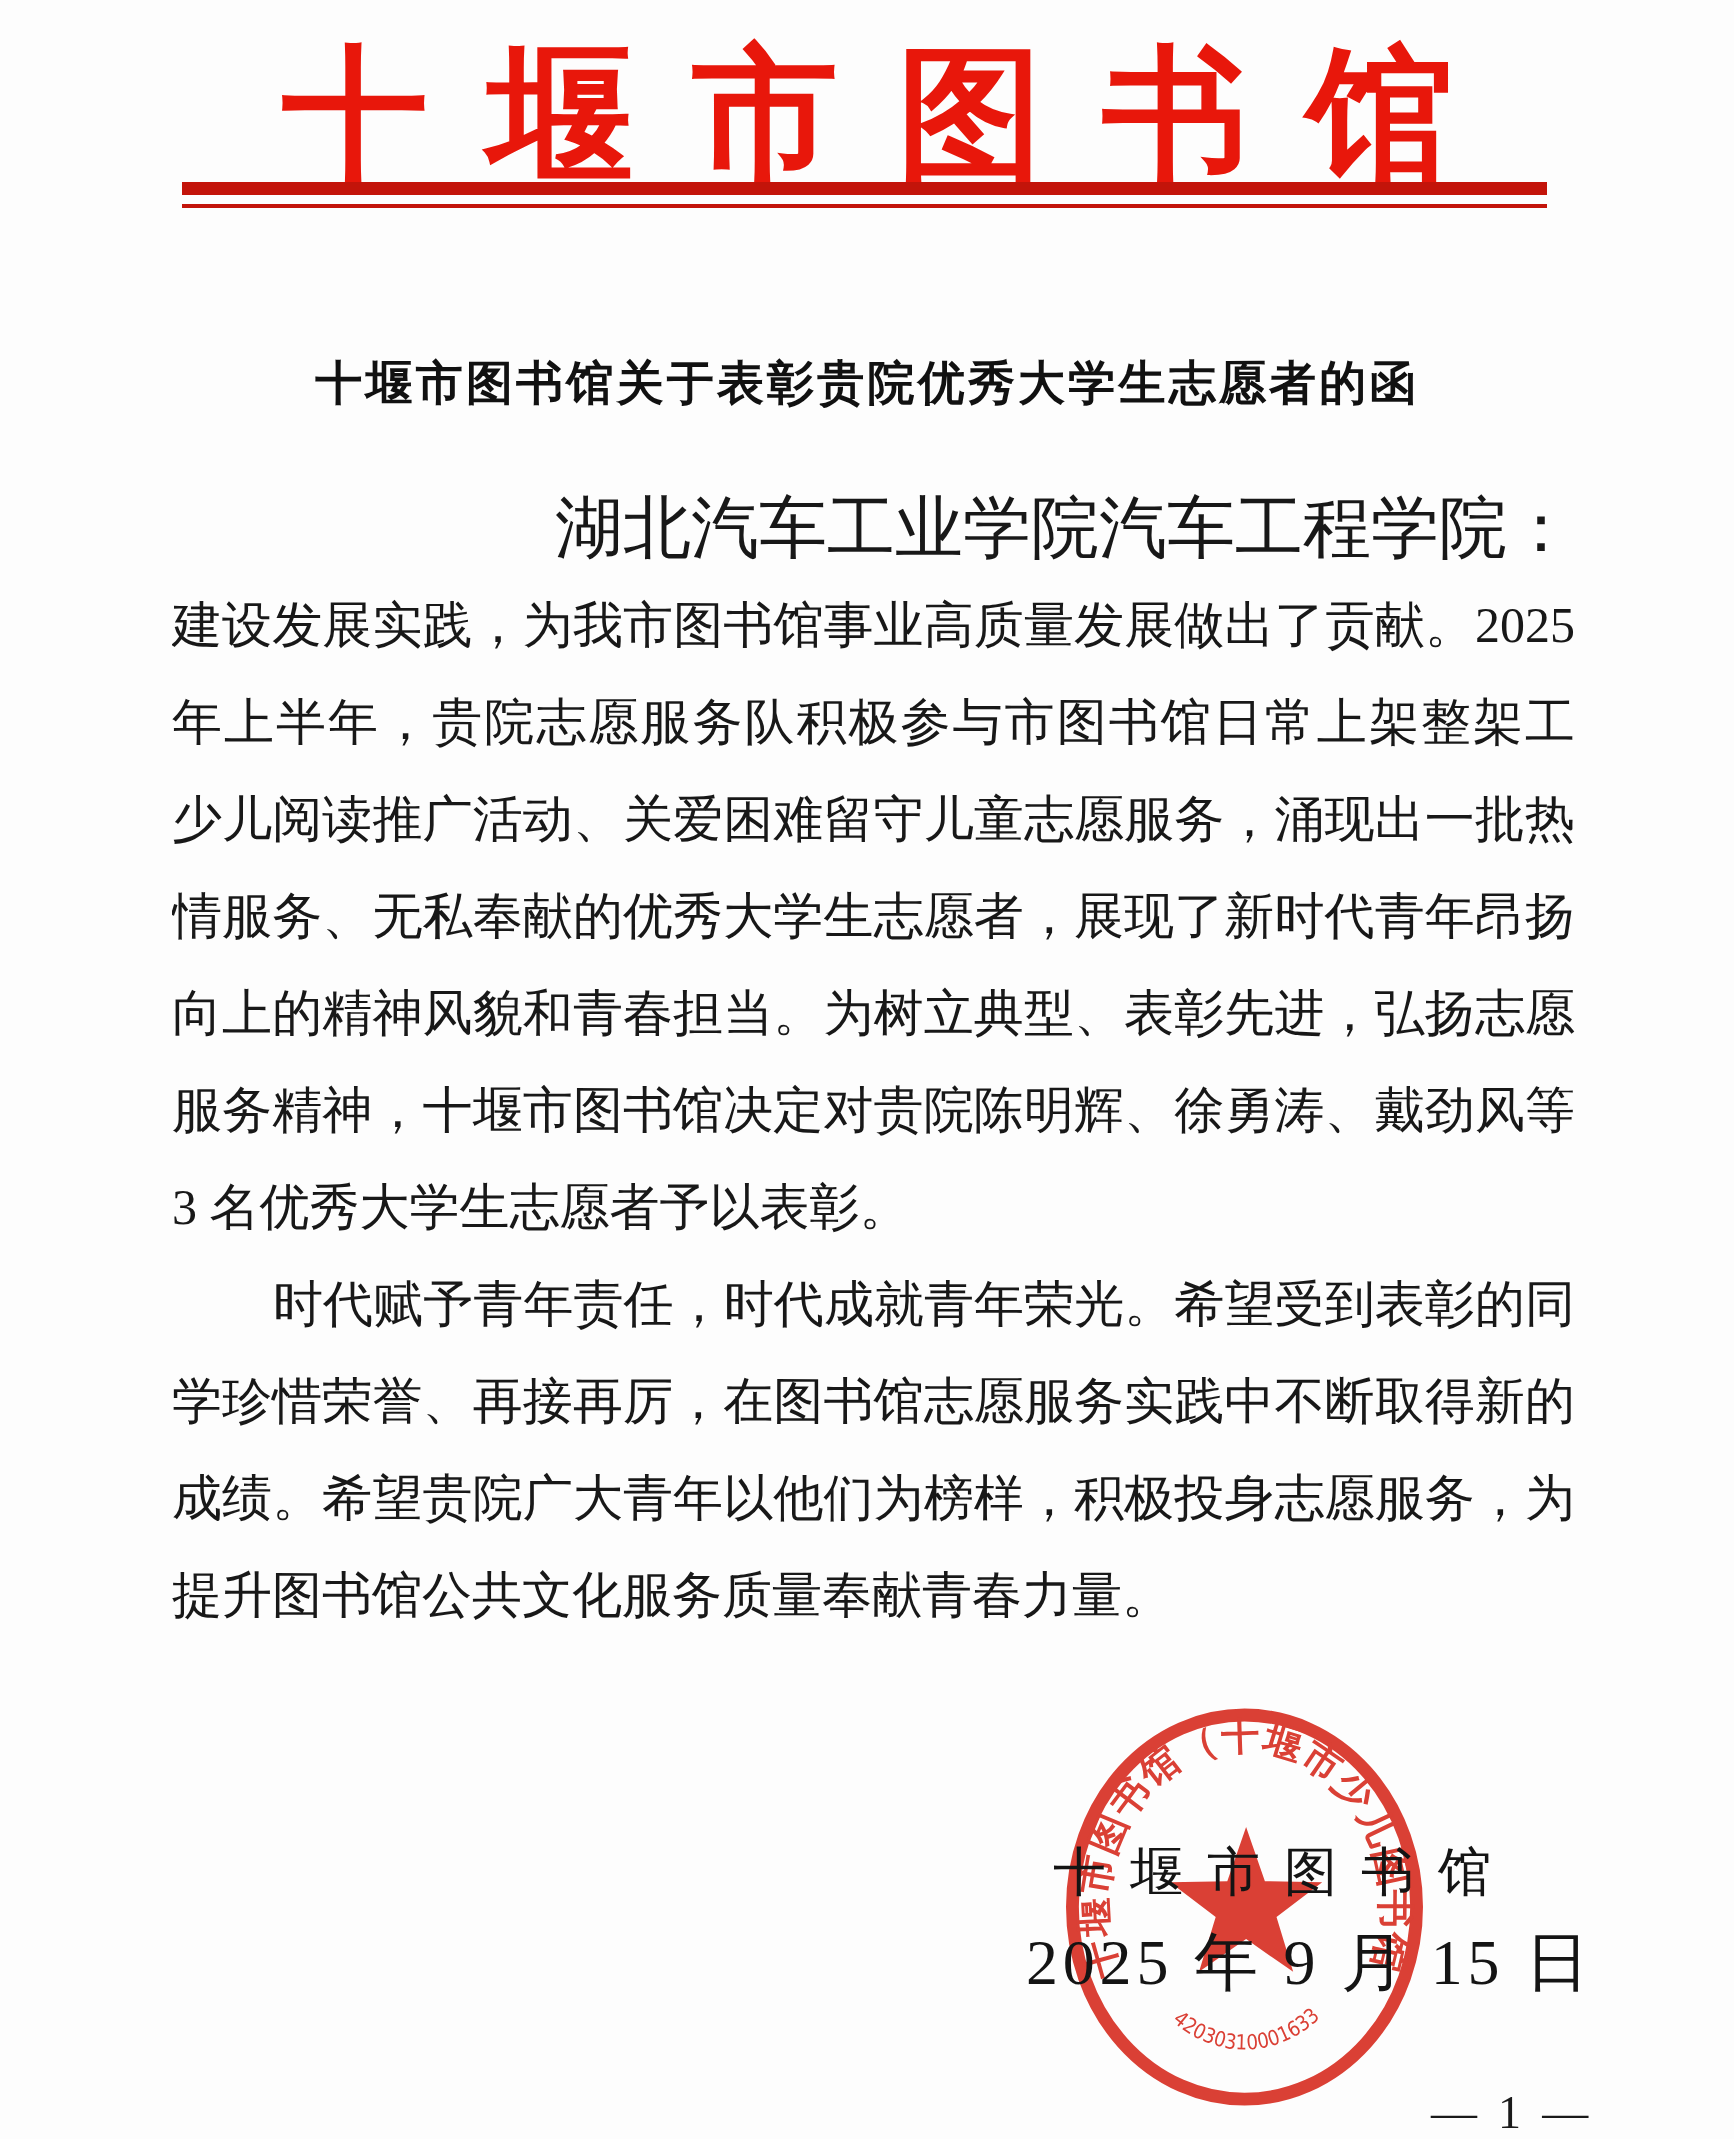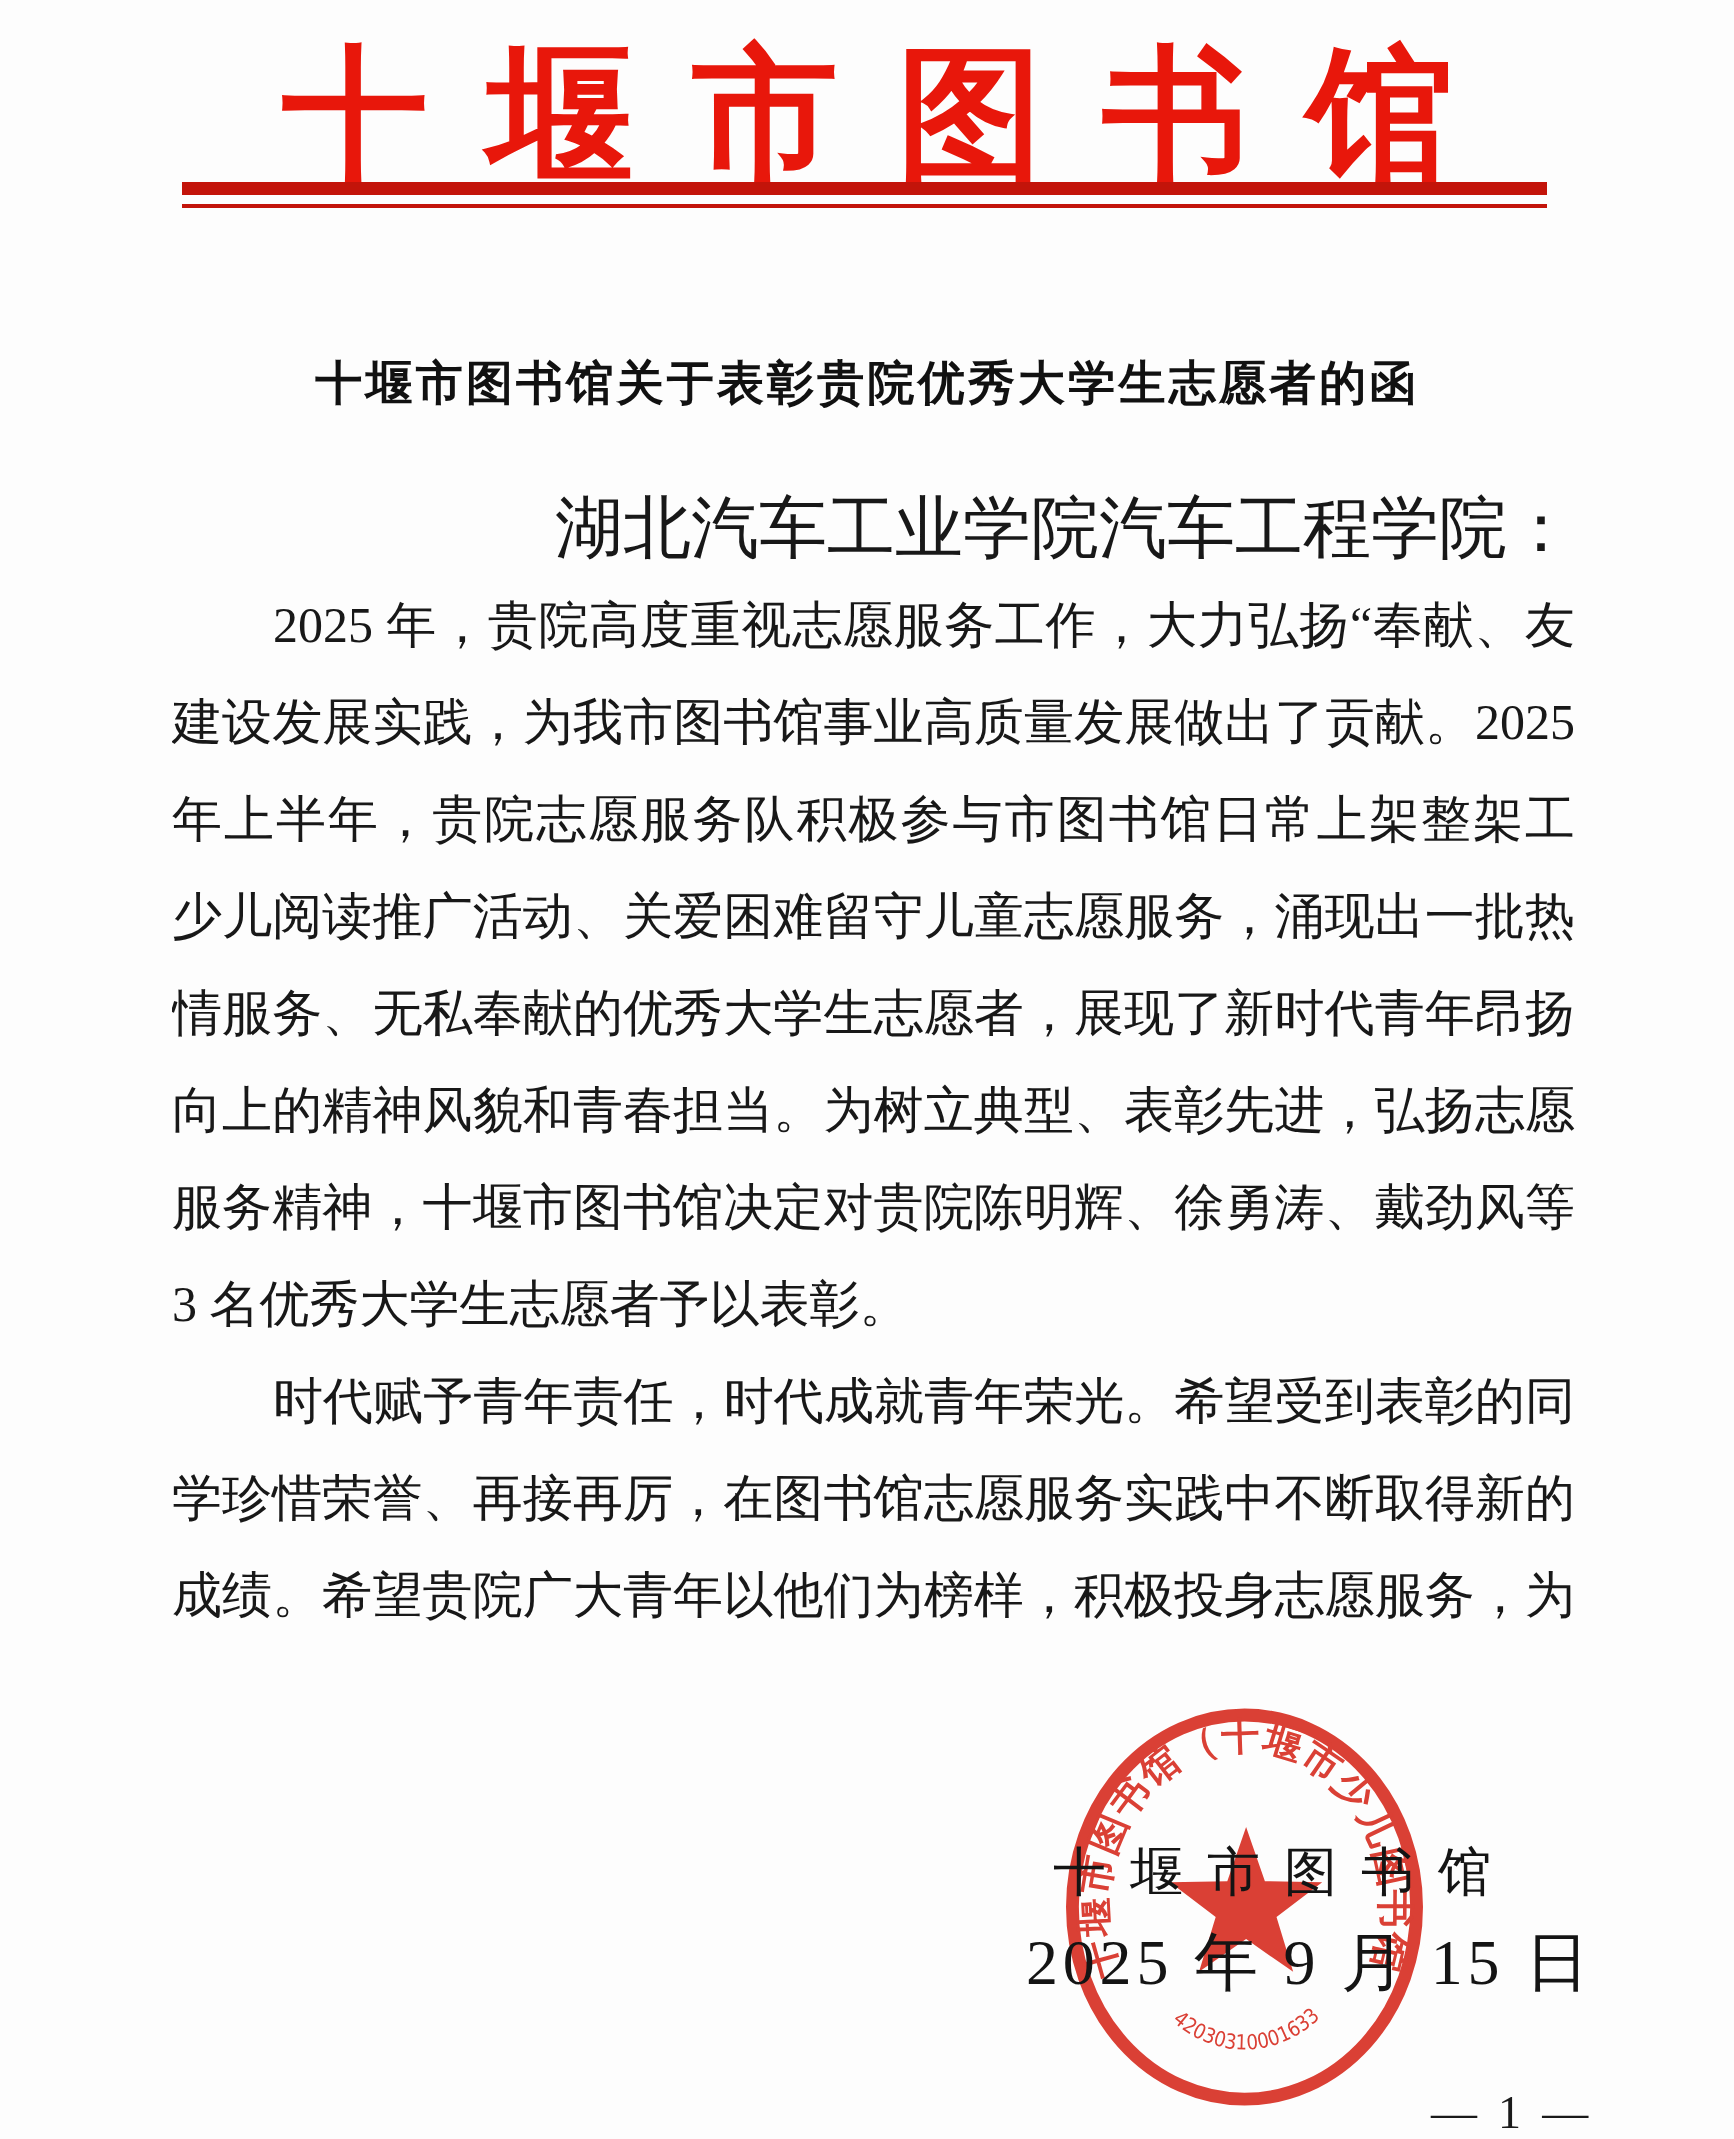--- a/index.html
+++ b/index.html
@@ -77,32 +77,32 @@
   <div class="thick"></div>
   <div class="gap"></div>
   <div class="thin"></div>
 </div>
 
 <div class="doc-title">十堰市图书馆关于表彰贵院优秀大学生志愿者的函</div>
 
 <div class="body-text">
   <div class="salutation">湖北汽车工业学院汽车工程学院：</div>
 
-  <div class="line indent">2025 年，贵院高度重视志愿服务工作，大力弘扬“奉献、友</div>
   <div class="line">建设发展实践，为我市图书馆事业高质量发展做出了贡献。2025</div>
   <div class="line">年上半年，贵院志愿服务队积极参与市图书馆日常上架整架工作、</div>
   <div class="line">少儿阅读推广活动、关爱困难留守儿童志愿服务，涌现出一批热</div>
   <div class="line">情服务、无私奉献的优秀大学生志愿者，展现了新时代青年昂扬</div>
   <div class="line">向上的精神风貌和青春担当。为树立典型、表彰先进，弘扬志愿</div>
   <div class="line">服务精神，十堰市图书馆决定对贵院陈明辉、徐勇涛、戴劲风等</div>
   <div class="line end">3 名优秀大学生志愿者予以表彰。</div>
 
   <div class="line indent">时代赋予青年责任，时代成就青年荣光。希望受到表彰的同</div>
   <div class="line">学珍惜荣誉、再接再厉，在图书馆志愿服务实践中不断取得新的</div>
   <div class="line">成绩。希望贵院广大青年以他们为榜样，积极投身志愿服务，为</div>
+  <div class="line end">提升图书馆公共文化服务质量奉献青春力量。</div>
 </div>
 
 <svg class="seal" viewBox="0 0 466 516">
   <defs>
     <path id="ringTextPath" d="M 77.1 338.3 A 172 197 0 1 1 388.9 338.3" fill="none"></path>
     <path id="serialPath" d="M 142.7 397.2 A 150 178 0 0 0 323.3 397.2" fill="none"></path>
   </defs>
   <ellipse cx="233" cy="255" rx="215" ry="240" fill="none" stroke="#d6261a" stroke-width="16"></ellipse>
   <polygon fill="#d6261a" points="235,155 258.5,222.6 330.1,224.1 273,267.4 293.8,335.9 235,295 176.2,335.9 197,267.4 139.9,224.1 211.5,222.6"></polygon>
   <text font-size="48" font-weight="600" fill="#d6261a" font-family="'Liberation Serif','DejaVu Serif',serif">

